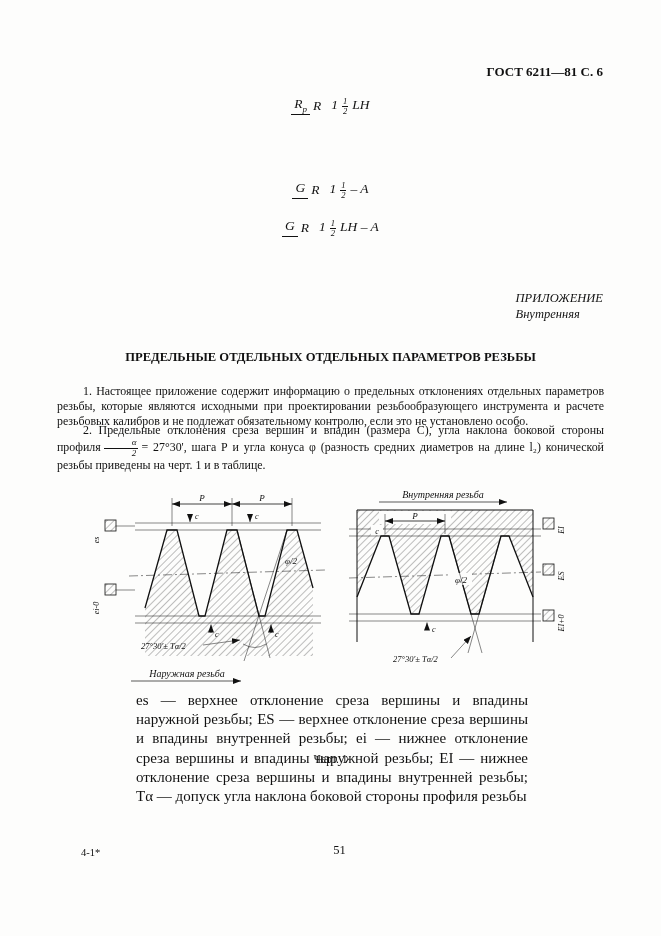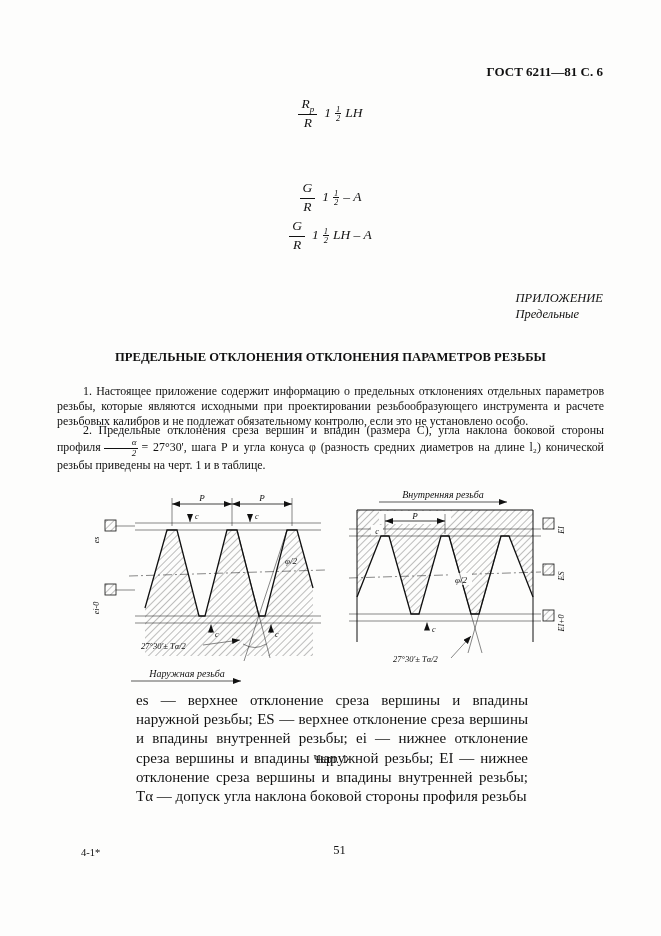--- a/index.html
+++ b/index.html
@@ -6,21 +6,21 @@
   html,body { background:#ffffff; }
   body { font-family:"Liberation Serif", serif; color:#111; }
   .page { position:relative; width:661px; height:936px; background:#fdfdfc; overflow:hidden; margin:0 auto; }
 
   .gost-header { position:absolute; top:64px; right:58px; font-weight:bold; font-size:13px; }
 
   .formula { position:absolute; left:0; right:0; display:flex; justify-content:center; align-items:center; gap:7px; font-style:italic; font-size:13.5px; }
   .formula.f1 { top:96px; }
   .formula.f2 { top:180px; }
   .formula.f3 { top:218px; }
-  .frac { display:inline-flex; flex-direction:column; align-items:center; line-height:1.12; }
+  .frac { display:inline-flex; flex-direction:row; align-items:center; line-height:1.12; }
   .frac .fnum { border-bottom:1px solid #111; padding:0 3px; }
   .frac .fden { padding:0 3px; }
   .frac sub { font-size:9px; }
   .expr { display:inline-flex; align-items:center; gap:4px; }
   .sfrac { display:inline-flex; flex-direction:column; align-items:center; font-size:8.5px; line-height:1.05; transform:translateY(1px); }
   .sfrac .sn { border-bottom:1px solid #111; padding:0 1px; }
 
   .para-intro { position:absolute; top:140px; left:57px; right:57px; font-size:12.8px; line-height:1.28; text-align:justify; text-indent:28px; }
 
   .appendix { position:absolute; top:291px; right:58px; font-style:italic; font-size:12.5px; text-align:left; line-height:1.25; }
@@ -90,24 +90,24 @@
       <span class="sfrac">
           <span class="sn">1</span>
           <span>2</span>
         </span>
       <span>LH – A</span>
     </span>
   </div>
 
   <div class="appendix">
     <div>ПРИЛОЖЕНИЕ</div>
-    <div>Предельные</div>
-  </div>
-
-  <h1 class="main-heading">ПРЕДЕЛЬНЫЕ ОТКЛОНЕНИЯ ОТКЛОНЕНИЯ ПАРАМЕТРОВ РЕЗЬБЫ</h1>
+    <div>Внутренняя</div>
+  </div>
+
+  <h1 class="main-heading">ПРЕДЕЛЬНЫЕ ОТДЕЛЬНЫХ ОТДЕЛЬНЫХ ПАРАМЕТРОВ РЕЗЬБЫ</h1>
 
   <p class="body-para p1">1. Настоящее приложение содержит информацию о предельных отклонениях отдельных параметров резьбы, которые являются исходными при проектировании резьбообразующего инструмента и расчете резьбовых калибров и не подлежат обязательному контролю, если это не установлено особо.</p>
 
   <p class="body-para p2"><span>2. Предельные отклонения среза вершин и впадин (размера С), угла наклона боковой стороны профиля</span><span class="ifrac">
         <span class="in">α</span>
         <span>2</span>
       </span><span>= 27°30', шага Р и угла конуса φ (разность средних диаметров на длине l₂) конической резьбы приведены на черт. 1 и в таблице.</span></p>
 
   <div class="figure-wrap">
     <svg viewBox="0 0 530 210" width="530" height="210">

